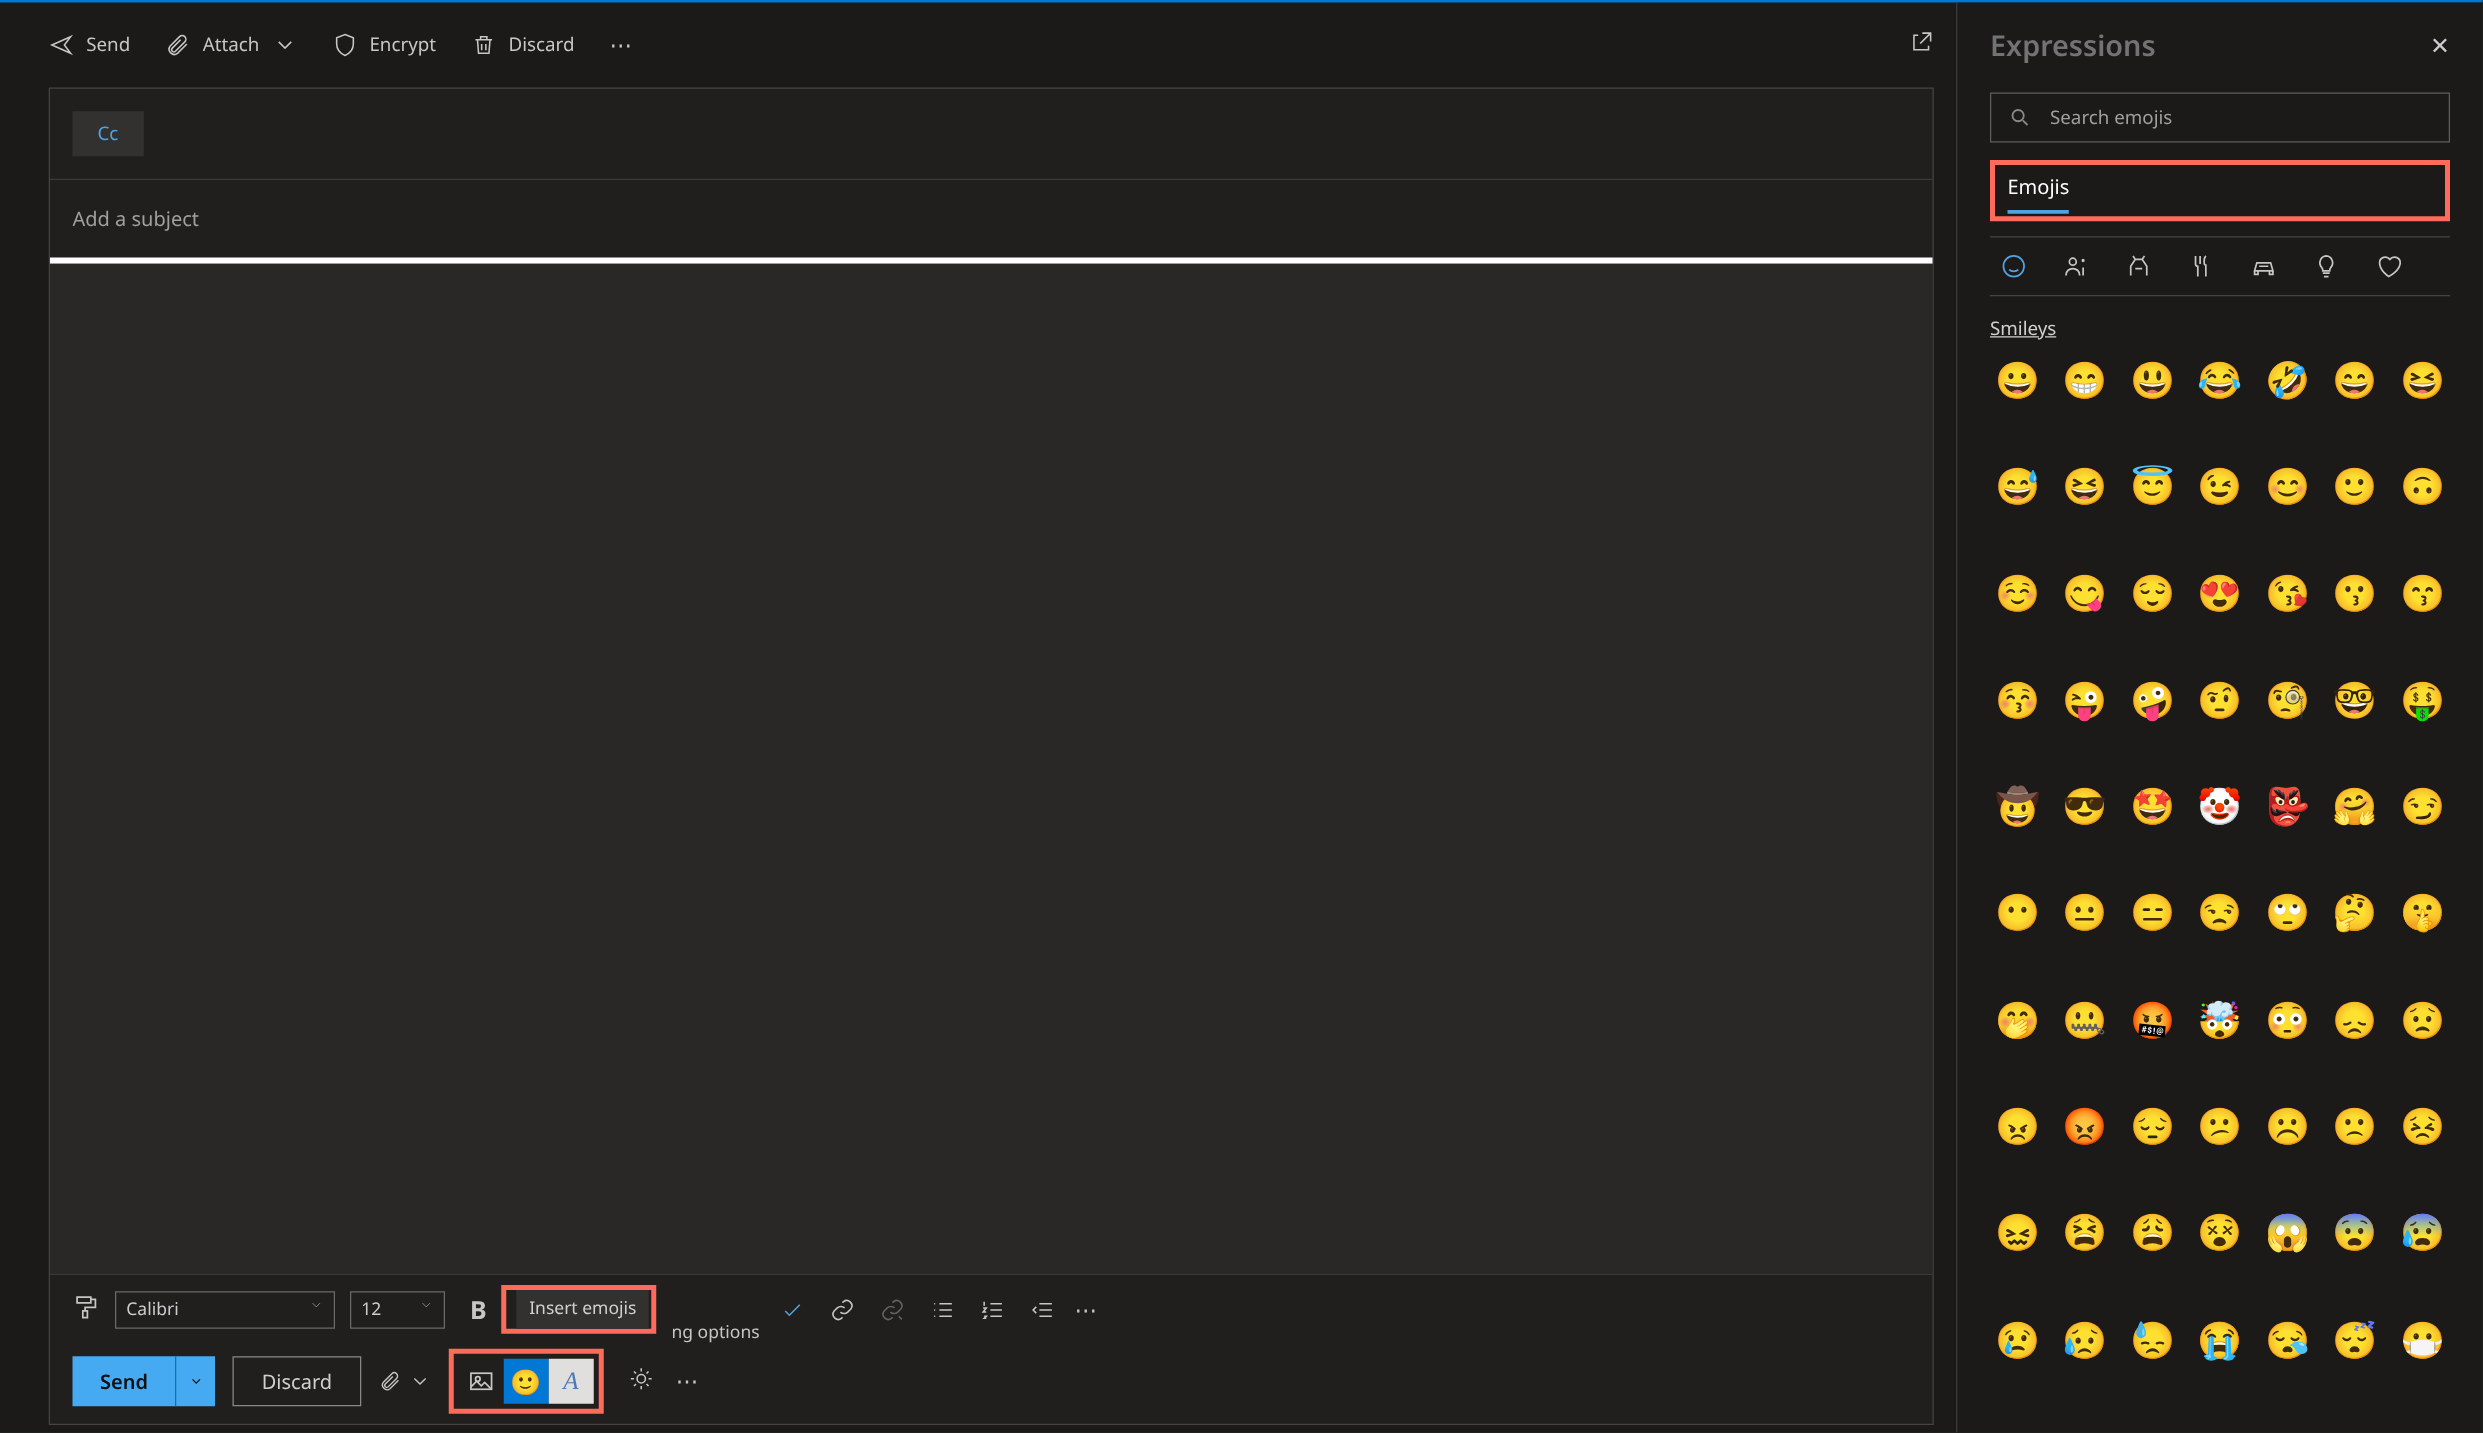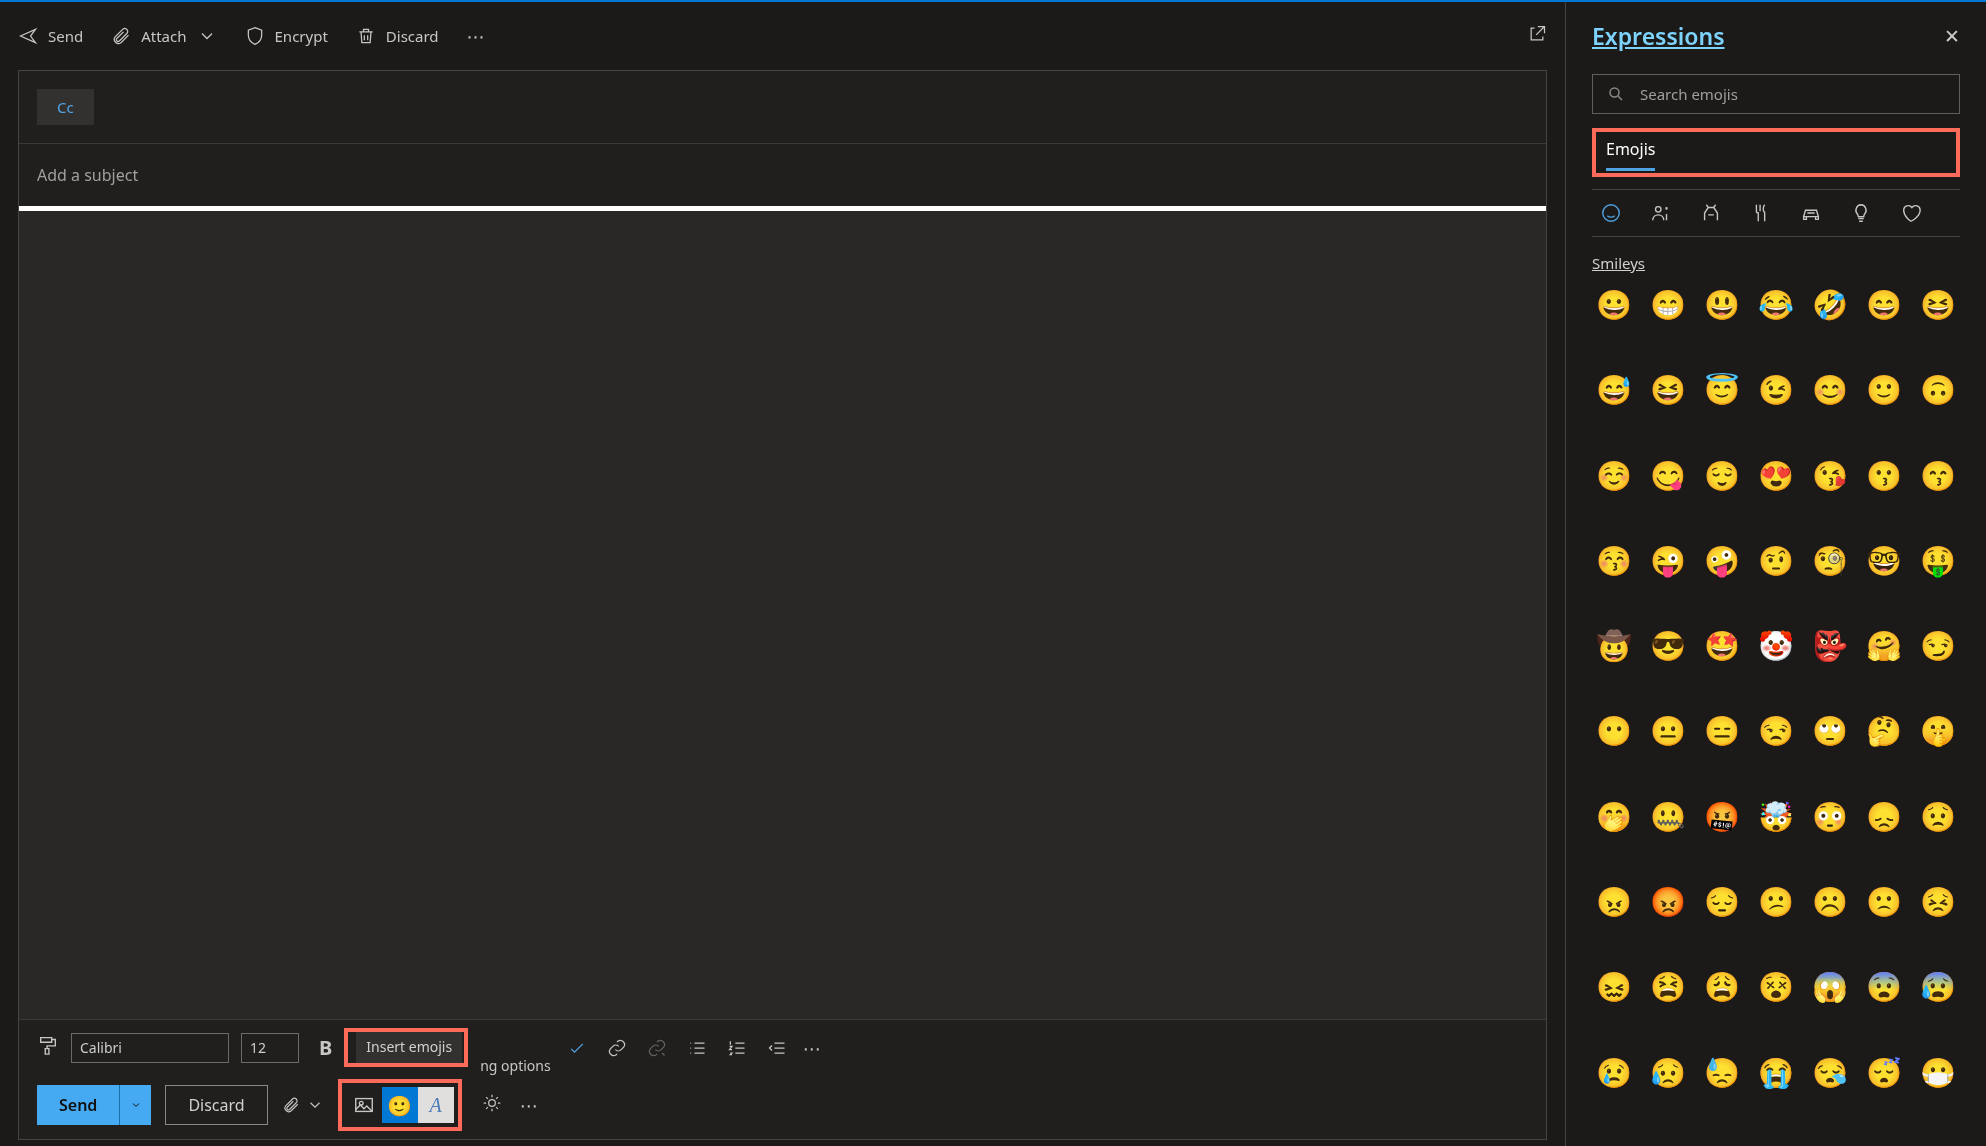--- a/index.html
+++ b/index.html
@@ -1,18 +1,18 @@
 <!DOCTYPE html>
 <html><head>
   <meta charset="utf-8">
   <style>
     * { margin: 0; padding: 0; box-sizing: border-box; font-family: 'Segoe UI', system-ui, -apple-system, sans-serif; }
     body { background: #1b1a19; color: #ccc; height: 100vh; overflow: hidden; display: flex; border-top: 2px solid #0078d4;}
     
-    .compose-pane { flex: 1; display: flex; flex-direction: column; border-right: 1px solid #444; padding-top: 6px;}
+    .compose-pane { flex: 1; display: flex; flex-direction: column; border-right: 1px solid #444; padding-top: 6px; padding-left: 21px;}
     
     .top-toolbar { display: flex; align-items: center; padding: 8px 18px; gap: 28px; height: 56px; }
     .tb-btn { display: flex; align-items: center; gap: 10px; color: #c8c6c4; cursor: pointer; font-size: 15px; }
     .tb-btn svg { width: 20px; height: 20px; stroke: #c8c6c4; fill: none; stroke-width: 1.5;}
     .chev { width:12px; height:12px; }
     .tb-spacer { flex: 1; }
     .more-dots { letter-spacing: 2px; font-size:18px; cursor:pointer; color:#c8c6c4;}
     .popout{ cursor:pointer;}
     .popout svg{width:20px;height:20px;stroke:#c8c6c4;fill:none;stroke-width:1.5;}
     
@@ -23,21 +23,21 @@
     .bcc-link { margin-left:auto; color:#4fa3e3; font-size:15px; cursor:pointer;}
     
     .subject-row { padding: 20px 18px; border-bottom:5px solid #ffffff;}
     .subject-input { background:transparent; border:none; color:#ccc; font-size:16px; width:100%; outline:none;}
     .subject-input::placeholder { color:#a19f9d; }
     
     .body-area { flex:1; background:#292827; }
     
     .format-bar { border-top:1px solid #3b3a39; display:flex; align-items:center; padding: 10px 18px; gap:12px; height:56px;}
     .paint-icon svg{width:22px;height:22px;stroke:#c8c6c4;fill:none;stroke-width:1.5;}
-    .font-select { background:transparent; border:1px solid #6b6a68; color:#ccc; padding:4px 8px; height:30px; display:flex; align-items:flex-start; gap:6px; font-size:14px; cursor:pointer;flex-direction:column;}
+    .font-select { background:transparent; border:1px solid #6b6a68; color:#ccc; padding:4px 8px; height:30px; display:flex; align-items:flex-start; gap:6px; font-size:14px; cursor:pointer;}
     .font-name{width:140px;}
     .font-size{width:40px;}
     .fmt-b { font-weight:bold; font-size:20px; color:#c8c6c4; cursor:pointer; padding:0 8px;}
     .tooltip-lbl { background:#323130; padding:5px 10px 7px 10px; color:#d2d0ce; font-size:14px; white-space:nowrap;}
     .fmt-opt { color:#c8c6c4; font-size:14px; cursor:pointer;margin-top:35px;}
     .fmt-icon-btn { display:flex; align-items:center; justify-content:center; width:28px; height:28px; cursor:pointer;}
     .fmt-icon-btn svg { width:20px; height:20px; stroke:#c8c6c4; fill:none; stroke-width:1.5;}
     
     .bottom-bar { display:flex; align-items:center; padding: 10px 18px 14px 18px; gap:14px; height:64px;}
     .send-btn { background:#45aaf2; color:#111; display:flex; align-items:stretch; height:40px; cursor:pointer;}
@@ -52,21 +52,21 @@
     .ins-btn { width:36px; height:36px; display:flex; align-items:center; justify-content:center; cursor:pointer; font-size:20px;}
     .ins-btn.active{ background:#0078d4;}
     .ins-btn.light{ background:#e1dfdd; color:#333;}
     
     .extras { display:flex; align-items:center; gap:18px; margin-left:6px;}
     .extras svg{width:20px;height:20px;stroke:#c8c6c4;fill:none;stroke-width:1.5;}
     
     
     .expr-panel { width: 420px; background:#1b1a19; padding:18px 26px; display:flex; flex-direction:column; overflow:hidden;}
     .expr-head { display:flex; align-items:center; justify-content:space-between; margin-bottom:22px;}
-    .expr-title { color:#7dd3fc; font-size:23px; font-weight:600;text-decoration:underline;}
+    .expr-title { color:#737373; font-size:23px; font-weight:600;}
     .expr-close { font-size:19px; color:#ccc; cursor:pointer;}
     
     .expr-search { border:1px solid #605e5c; background:transparent; height:40px; display:flex; align-items:center; padding:0 14px; gap:15px; margin-bottom:14px;}
     .expr-search svg{width:18px;height:18px;stroke:#8a8886;fill:none;stroke-width:2;}
     .expr-search input{ background:transparent; border:none; color:#ccc; font-size:15px; outline:none; flex:1;}
     .expr-search input::placeholder{color:#a19f9d;}
     
     .expr-tabs { margin-bottom:12px;}
     .expr-tabs.highlighted{border:4px solid #ff6b5b; padding:6px 10px 2px 10px;}
     .expr-tab { color:#fff; font-size:16px; padding-bottom:8px; border-bottom:3px solid #4fa3e3; display:inline-block; cursor:pointer;}

